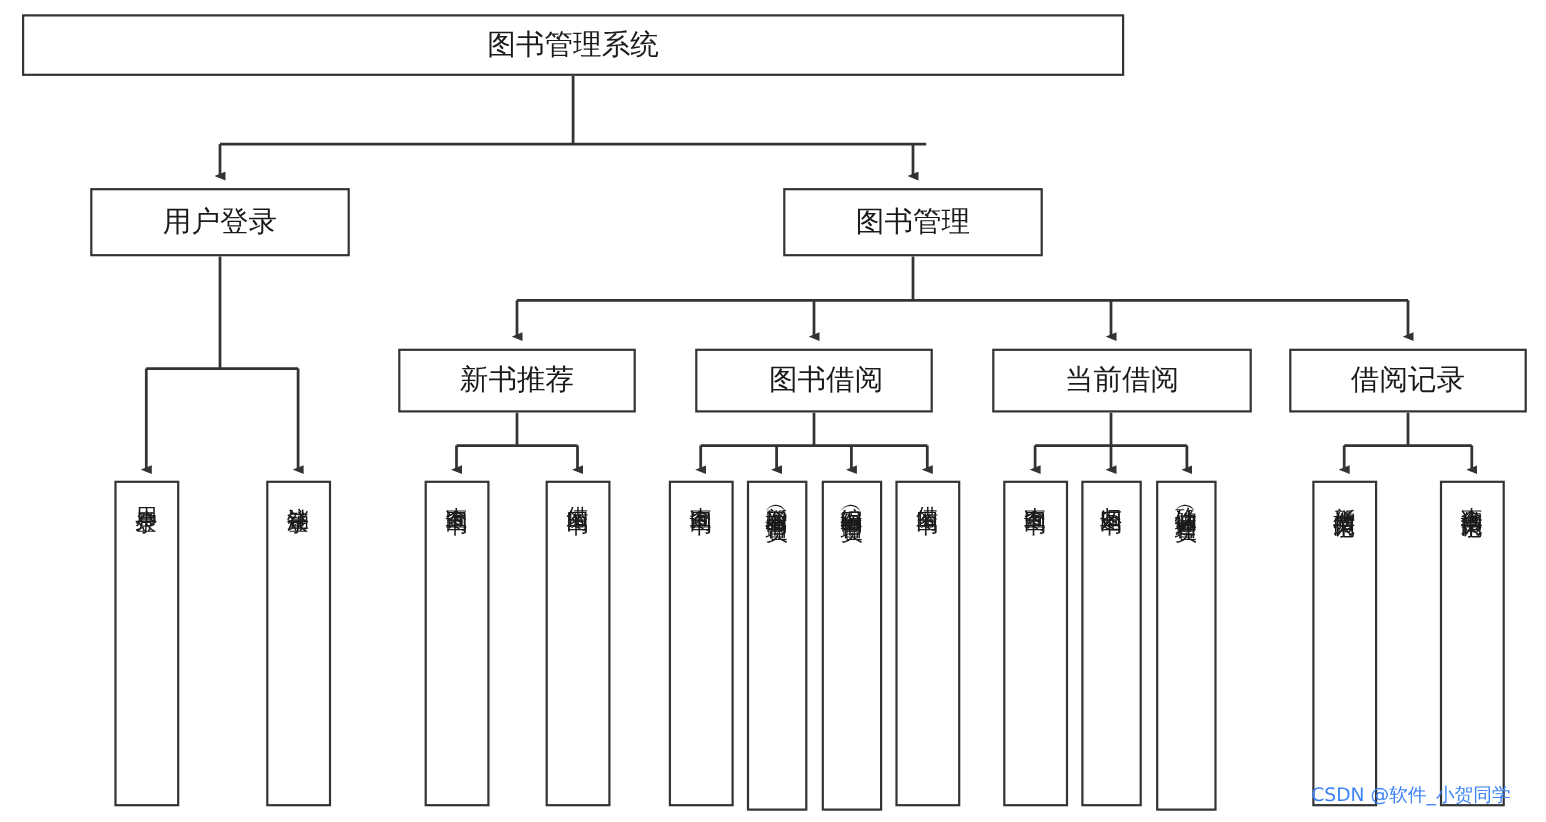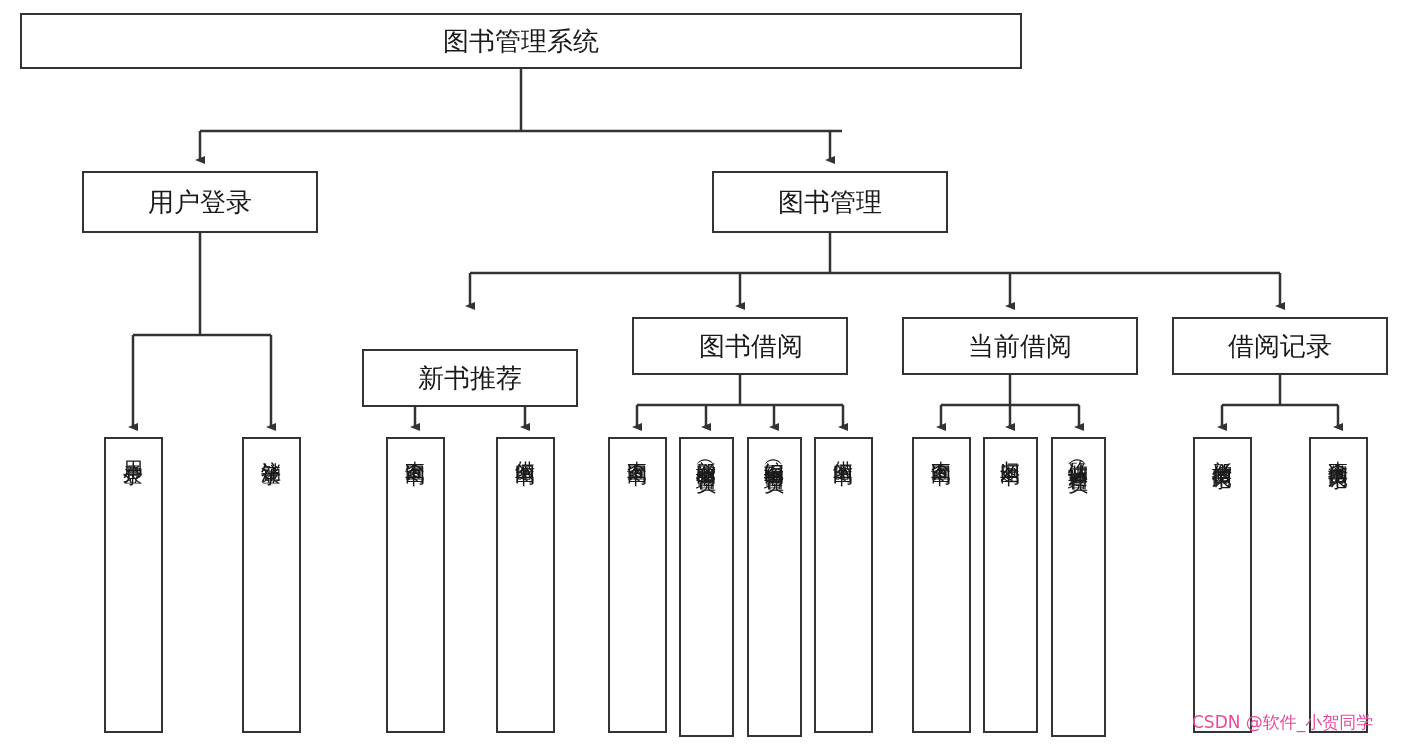--- a/index.html
+++ b/index.html
@@ -55,21 +55,21 @@
     writing-mode: vertical-rl;
     text-orientation: upright;
     letter-spacing: 2px;
     line-height: 1;
   }
   .watermark {
     position: absolute;
     left: 1192px;
     top: 711px;
     font-size: 17px;
-    color: #ec4899;
+    color: #3b82f6;
     white-space: nowrap;
     z-index: 3;
     font-family: "DejaVu Sans", "Liberation Sans", sans-serif;
   }
 </style>
 </head>
 <body>
 
 <div id="diagram">
 
@@ -127,21 +127,21 @@
     <span class="node-label">图书管理系统</span>
   </div>
 
   <div class="node horizontal" style="left:82px; top:171px; width:236px; height:62px;">
     <span class="node-label">用户登录</span>
   </div>
   <div class="node horizontal" style="left:712px; top:171px; width:236px; height:62px;">
     <span class="node-label">图书管理</span>
   </div>
 
-  <div class="node horizontal" style="left:362px; top:317px; width:216px; height:58px;margin-top:32px;">
+  <div class="node horizontal" style="left:362px; top:317px; width:216px; height:58px;">
     <span class="node-label">新书推荐</span>
   </div>
   <div class="node horizontal" style="left:632px; top:317px; width:216px; height:58px;padding-left:22px;">
     <span class="node-label">图书借阅</span>
   </div>
   <div class="node horizontal" style="left:902px; top:317px; width:236px; height:58px;">
     <span class="node-label">当前借阅</span>
   </div>
   <div class="node horizontal" style="left:1172px; top:317px; width:216px; height:58px;">
     <span class="node-label">借阅记录</span>

